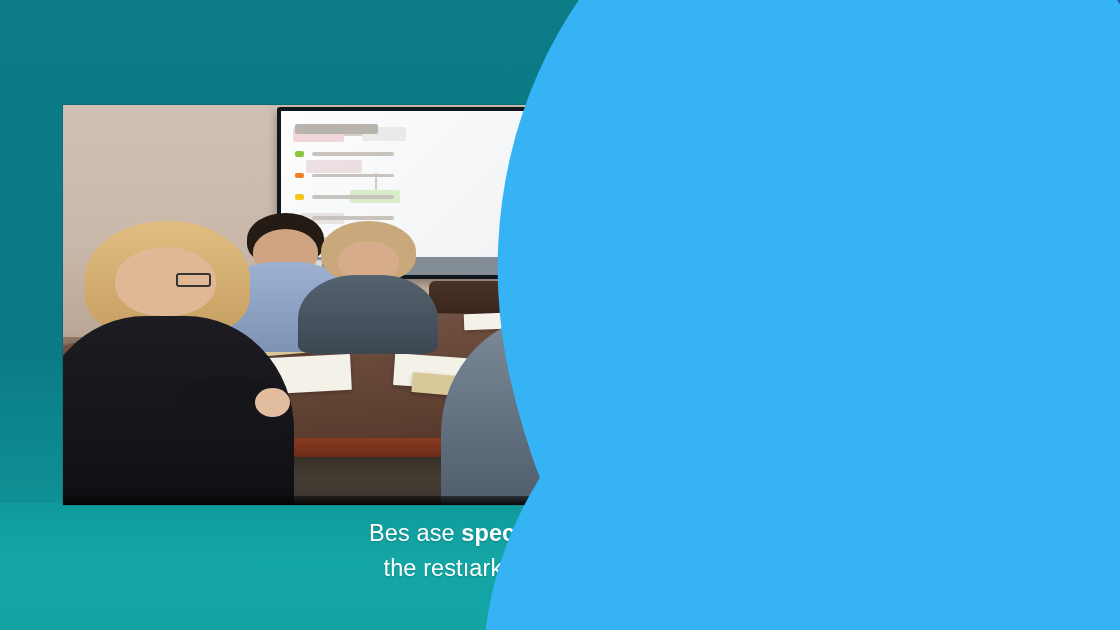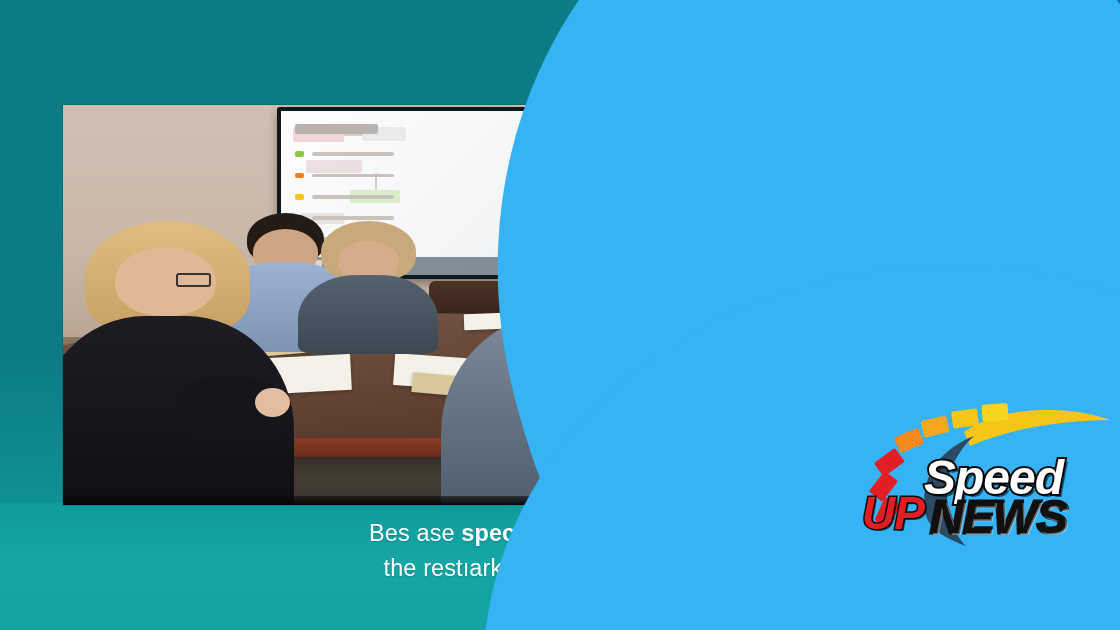--- a/index.html
+++ b/index.html
@@ -345,35 +345,14 @@
   <div class="caption">
     <span class="l cap-l1"><span>Bes ase </span><b>specule</b><span> noed in recent oning a</span></span>
     <span class="l cap-l2">the restıarkshorelles ldlsibility nernifit</span>
     <span class="l cap-l3">eljiciors sholly</span>
   </div>
 
   <div class="blue-blob"></div>
   <div class="blue-blob2"></div>
   <div class="blue-line"></div>
 
-  <div class="logo">
-    <svg width="268" height="170" viewBox="0 0 268 170">
-
-      <path d="M112 34 C150 8 212 6 258 22 C214 22 158 30 118 48 Z" fill="#f5c518"></path>
-
-      <path d="M74 118 C66 82 86 52 122 38 C98 60 90 88 98 118 C102 134 108 142 114 148 C98 142 80 134 74 118 Z" fill="#2b4a63"></path>
-
-      <g>
-        <rect x="22" y="106" width="26" height="17" rx="2" fill="#e31d26" transform="rotate(-66 35 114)"></rect>
-        <rect x="18" y="80" width="26" height="17" rx="2" fill="#e31d26" transform="rotate(-52 31 88)"></rect>
-        <rect x="24" y="56" width="26" height="17" rx="2" fill="#e31d26" transform="rotate(-36 37 64)"></rect>
-        <rect x="44" y="34" width="26" height="17" rx="2" fill="#f5891e" transform="rotate(-22 57 42)"></rect>
-        <rect x="70" y="20" width="26" height="17" rx="2" fill="#f5a81e" transform="rotate(-13 83 28)"></rect>
-        <rect x="100" y="12" width="26" height="17" rx="2" fill="#f5c518" transform="rotate(-8 113 20)"></rect>
-        <rect x="130" y="6" width="26" height="17" rx="2" fill="#f7d41f" transform="rotate(-4 143 14)"></rect>
-      </g>
-    </svg>
-    <div class="logo-word w-speed">Speed</div>
-    <div class="logo-word w-up">UP</div>
-    <div class="logo-word w-news">NEWS</div>
-  </div>
 
 </div>
 
 </body></html>

